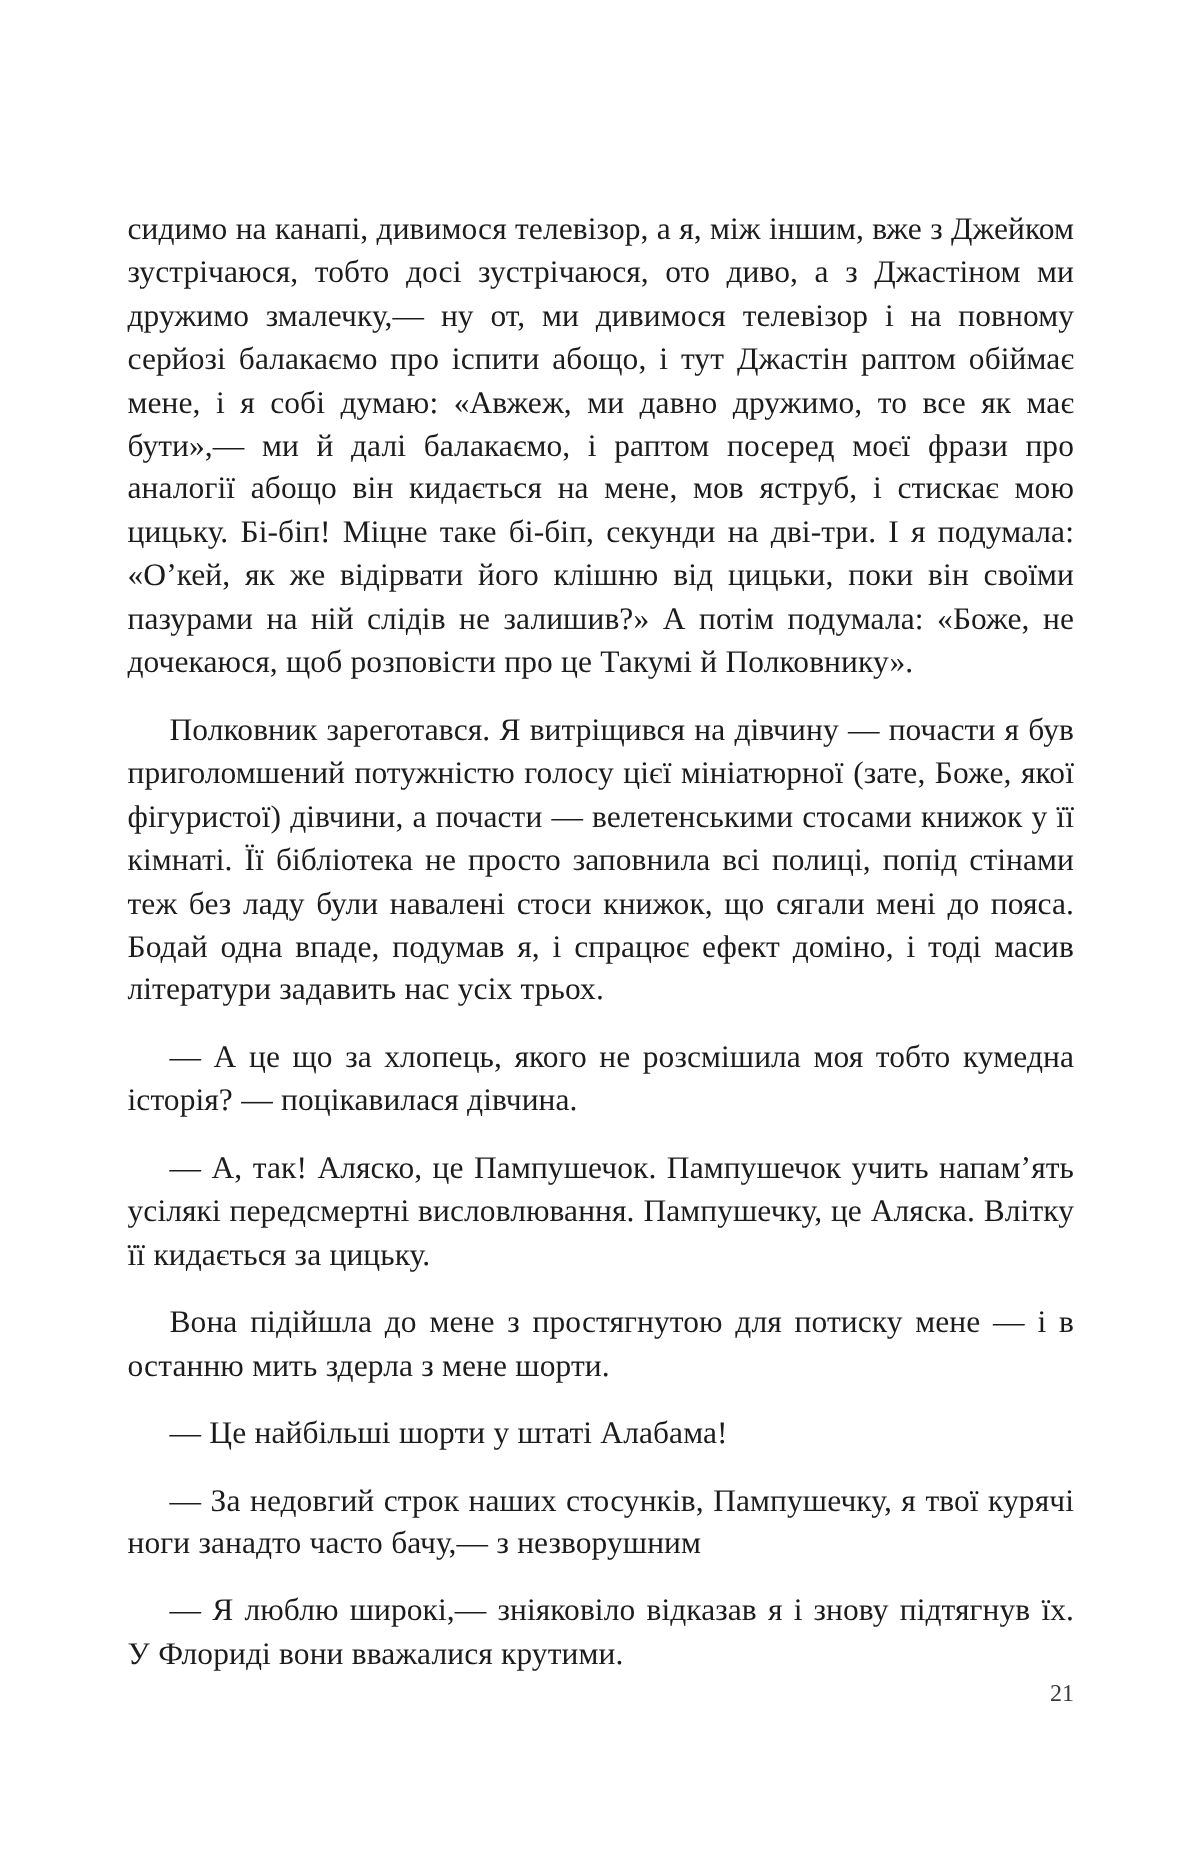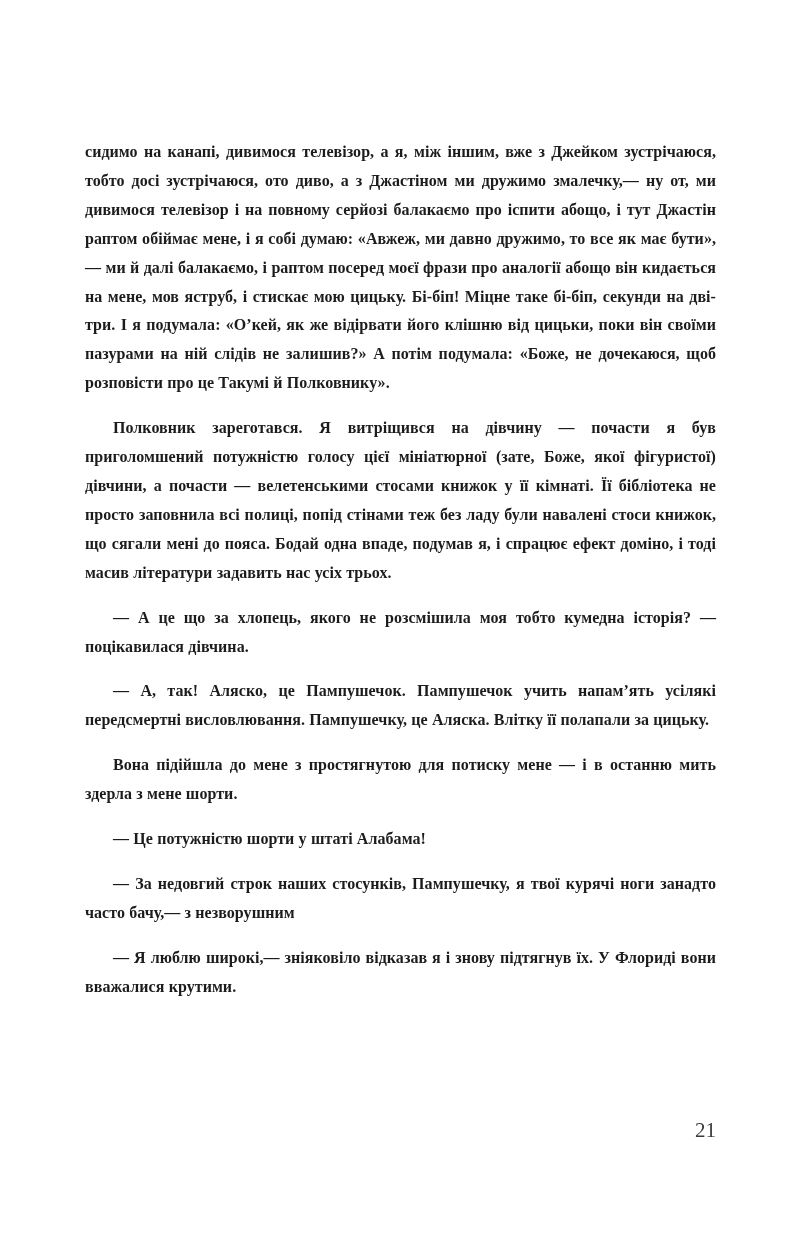--- a/index.html
+++ b/index.html
@@ -19,58 +19,57 @@
     -webkit-font-smoothing: antialiased;
   }
   .text-block {
     position: absolute;
     left: 85px;
     top: 138px;
     width: 631px;
   }
   .para {
     margin: 0;
-    font-size: 16px;
+    font-size: 21px;
     line-height: 28.9px;
     text-align: justify;
     text-indent: 28px;
     hyphens: manual;
     word-spacing: 0.2px;
     letter-spacing: 0.05px;
-    font-weight: bold;
   }
   .para.no-indent {
     text-indent: 0;
   }
   .para + .para {
     margin-top: 16px;
   }
   .folio {
     position: absolute;
     left: 0;
     top: 1117px;
     width: 716px;
     text-align: right;
-    font-size: 21px;
+    font-size: 16px;
     line-height: 26px;
     color: #3a3a3a;
     font-family: "Liberation Serif", "DejaVu Serif", serif;
   }
 </style>
 </head>
 <body>
 
 <div class="page">
 
   <div class="text-block">
     <p class="para no-indent">сидимо на канапі, дивимося телевізор, а я, між іншим, вже з Джейком зустрічаюся, тобто досі зустрічаюся, ото диво, а з Джастіном ми дружимо змалечку,— ну от, ми дивимося телевізор і на повному серйозі балакаємо про іспити абощо, і тут Джастін раптом обіймає мене, і я собі думаю: «Авжеж, ми давно дружимо, то все як має бути»,— ми й далі балакаємо, і раптом посеред моєї фрази про аналогії абощо він кидається на мене, мов яструб, і стискає мою цицьку. Бі-біп! Міцне таке бі-біп, секунди на дві-три. І я подумала: «О’кей, як же відірвати його клішню від цицьки, поки він своїми пазурами на ній слідів не залишив?» А потім подумала: «Боже, не дочекаюся, щоб розповісти про це Такумі й Полковнику».</p>
     <p class="para">Полковник зареготався. Я витріщився на дівчину — почасти я був приголомшений потужністю голосу цієї мініатюрної (зате, Боже, якої фігуристої) дівчини, а почасти — велетенськими стосами книжок у її кімнаті. Її бібліотека не просто заповнила всі полиці, попід стінами теж без ладу були навалені стоси книжок, що сягали мені до пояса. Бодай одна впаде, подумав я, і спрацює ефект доміно, і тоді масив літератури задавить нас усіх трьох.</p>
     <p class="para">— А це що за хлопець, якого не розсмішила моя тобто кумедна історія? — поцікавилася дівчина.</p>
-    <p class="para">— А, так! Аляско, це Пампушечок. Пампушечок учить напам’ять усілякі передсмертні висловлювання. Пампушечку, це Аляска. Влітку її полапали за цицьку.</p>
+    <p class="para">— А, так! Аляско, це Пампушечок. Пампушечок учить напам’ять усілякі передсмертні висловлювання. Пампушечку, це Аляска. Влітку її кидається за цицьку.</p>
     <p class="para">Вона підійшла до мене з простягнутою для потиску мене — і в останню мить здерла з мене шорти.</p>
-    <p class="para">— Це потужністю шорти у штаті Алабама!</p>
+    <p class="para">— Це найбільші шорти у штаті Алабама!</p>
     <p class="para">— За недовгий строк наших стосунків, Пампушечку, я твої курячі ноги занадто часто бачу,— з незворушним</p>
     <p class="para">— Я люблю широкі,— зніяковіло відказав я і знову підтягнув їх. У Флориді вони вважалися крутими.</p>
   </div>
 
   <div class="folio">21</div>
 
 </div>
 
 </body></html>

